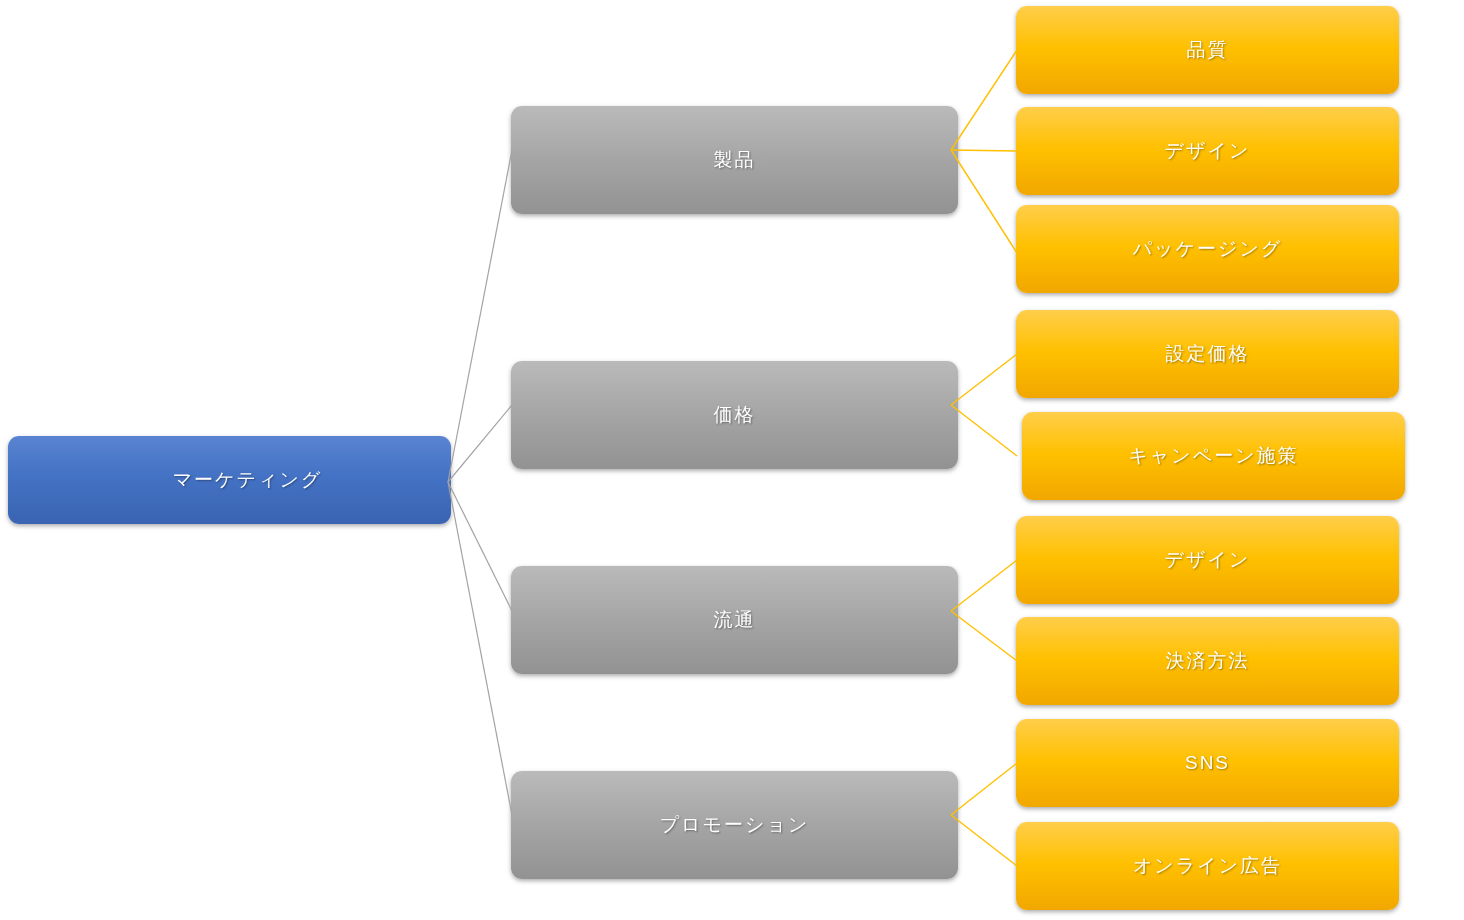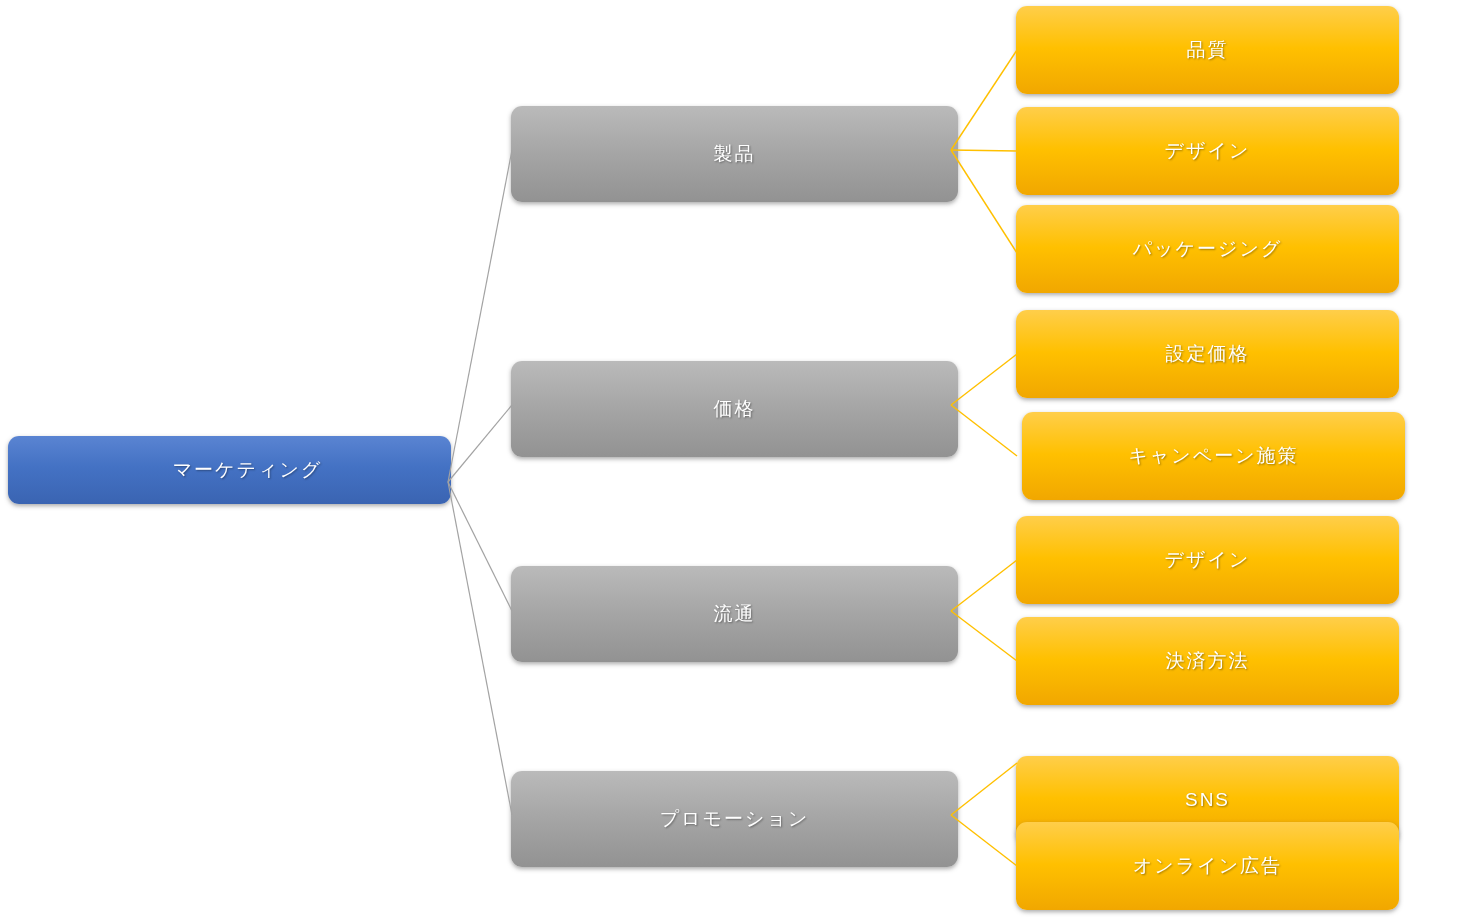--- a/index.html
+++ b/index.html
@@ -20,37 +20,37 @@
     justify-content: center;
     color: #ffffff;
     font-size: 19px;
     letter-spacing: 2px;
     box-shadow: 0 2px 4px rgba(90,90,90,0.5);
     text-shadow: 1px 1px 2px rgba(0,0,0,0.38);
     box-sizing: border-box;
     text-align: center;
   }
   .root-node {
-    left: 8px; top: 436px; width: 443px; height: 68px;
+    left: 8px; top: 436px; width: 443px; height: 88px;
     background: linear-gradient(180deg, #5a84d2 0%, #4472c4 45%, #3a64b2 100%);
     padding-left: 36px;
   }
   .branch-node {
-    left: 511px; width: 447px; height: 96px;
+    left: 511px; width: 447px; height: 108px;
     background: linear-gradient(180deg, #bababa 0%, #a5a5a5 50%, #929292 100%);
   }
   .leaf-node {
     left: 1016px; width: 383px; height: 88px;
     background: linear-gradient(180deg, #ffce4a 0%, #ffc000 48%, #f1a700 100%);
   }
   .b0 { top: 106px; } .b1 { top: 361px; } .b2 { top: 566px; } .b3 { top: 771px; }
   .l0 { top: 6px; }   .l1 { top: 107px; } .l2 { top: 205px; }
   .l3 { top: 310px; } .l4 { top: 412px; margin-left: 6px; }
   .l5 { top: 516px; } .l6 { top: 617px; text-align: right; }
-  .l7 { top: 756px; text-align: center; } .l8 { top: 822px; }
+  .l7 { top: 719px; text-align: center; } .l8 { top: 822px; }
 
   #connectors {
     position: absolute; left: 0; top: 0;
     width: 1464px; height: 920px;
     pointer-events: none;
   }
   #connectors line.gray-line   { stroke-width: 1.2px; fill: none; }
   #connectors line.yellow-line { stroke-width: 1.4px; fill: none; }
 </style>
 </head>

